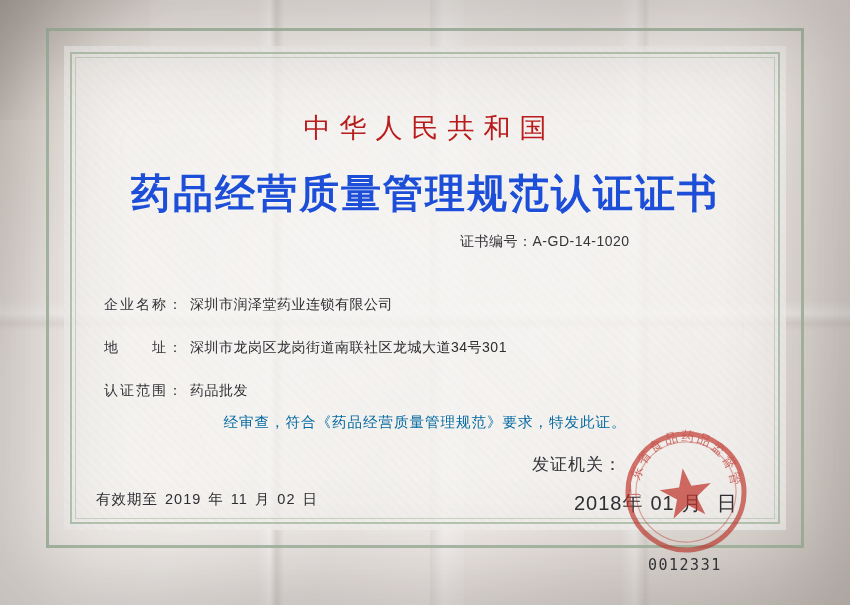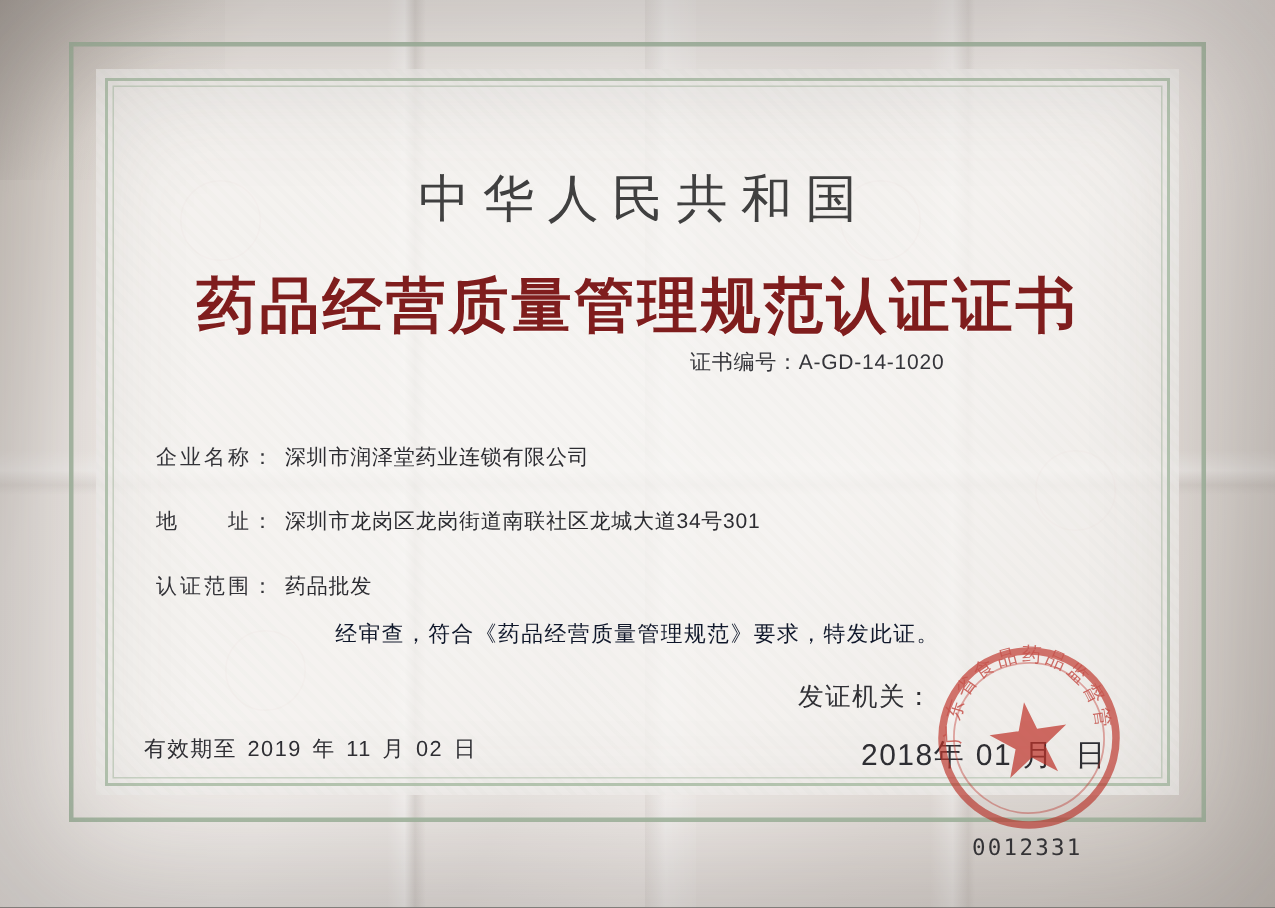--- a/index.html
+++ b/index.html
@@ -100,34 +100,34 @@
     position: absolute;
     left: 46px; top: 28px;
     width: 758px; height: 520px;
     color: #3a3a3c;
   }
   .title-sm {
     position: absolute;
     top: 82px; left: 0; right: 0;
     text-align: center;
     font-family: "DejaVu Serif", "Liberation Serif", serif;
-    font-size: 34px;
+    font-size: 27px;
     letter-spacing: 9px;
-    color: #404040;
+    color: #b91c1c;
     text-indent: 9px;
   }
   .title-lg {
     position: absolute;
-    top: 148px; left: 0; right: 0;
+    top: 138px; left: 0; right: 0;
     text-align: center;
     font-family: "DejaVu Serif", "Liberation Serif", serif;
     font-weight: bold;
     font-size: 40px;
     letter-spacing: 2px;
-    color: #7f1d1d;
+    color: #1d4ed8;
     text-shadow: 0 1px 0 rgba(255,255,255,0.45);
   }
   .cert-no {
     position: absolute;
     top: 205px; left: 414px;
     font-size: 14px;
     color: #35353a;
     letter-spacing: 0.5px;
   }
   .field {
@@ -149,21 +149,21 @@
   .f-company { top: 232px; left: 58px; }
   .f-address { top: 275px; left: 58px; }
   .f-scope   { top: 318px; left: 58px; }
 
   .statement {
     position: absolute;
     top: 385px; left: 0; right: 0;
     text-align: center;
     font-size: 14.5px;
     letter-spacing: 1px;
-    color: #0f172a;
+    color: #0369a1;
   }
   .issuer {
     position: absolute;
     top: 425px; left: 486px;
     font-size: 17px;
     letter-spacing: 1px;
     color: #303035;
   }
   .valid-row {
     position: absolute;

